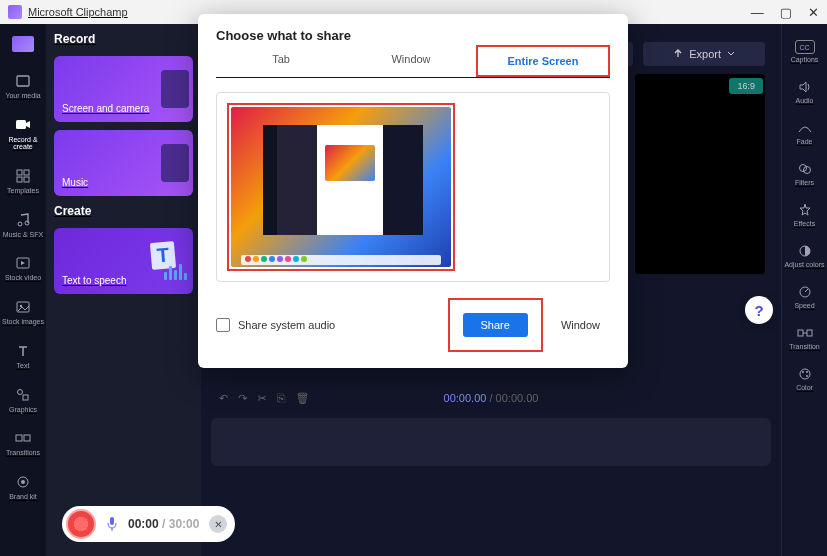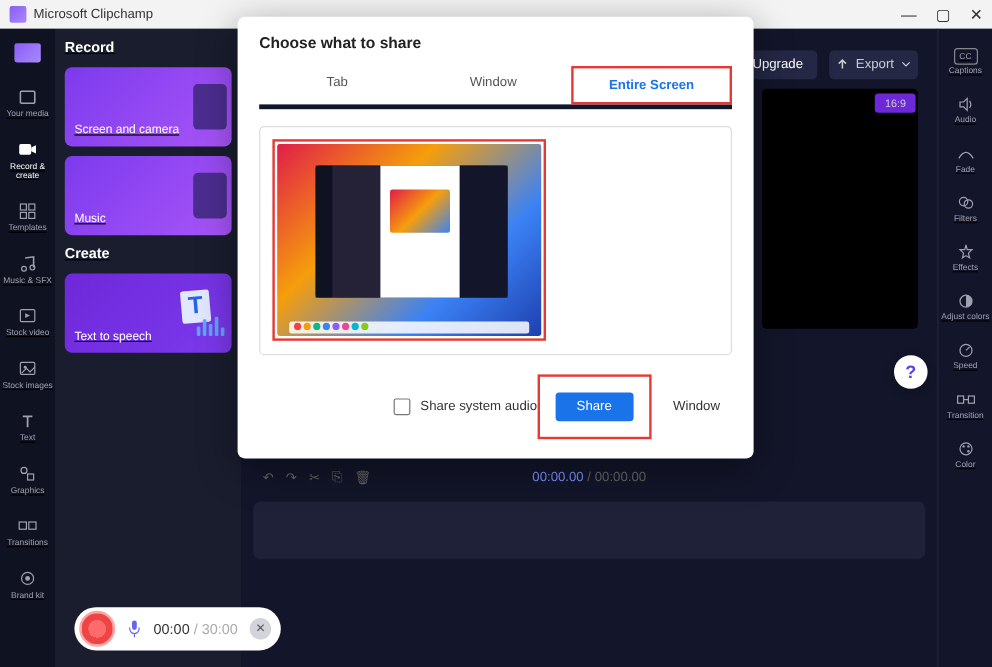--- a/index.html
+++ b/index.html
@@ -1,20 +1,20 @@
 <!DOCTYPE html>
 <html><head>
 <meta charset="utf-8">
 <style>
 * { margin: 0; padding: 0; box-sizing: border-box; font-family: 'Segoe UI', sans-serif; }
 body { width: 827px; height: 556px; background: #1a1d2e; overflow: hidden; position: relative; }
 
 
 .titlebar { height: 24px; background: #f3f3f3; display: flex; align-items: center; padding: 0 8px; justify-content: space-between; }
-.titlebar-left { display: flex; align-items: center; gap: 6px; }
+.titlebar-left { display: flex; align-items: center; gap: 6px; text-decoration: underline; }
 .app-icon { width: 14px; height: 14px; background: linear-gradient(135deg, #8b5cf6, #a78bfa); border-radius: 2px; }
 .app-title { font-size: 11px; color: #333; }
 .titlebar-controls { display: flex; gap: 16px; }
 .titlebar-controls span { font-size: 13px; color: #333; cursor: pointer; font-family: 'Segoe UI', sans-serif; }
 
 .main { display: flex; height: calc(100% - 24px); text-decoration: underline; }
 
 
 .sidebar-left { width: 46px; background: #0f1221; display: flex; flex-direction: column; align-items: center; padding-top: 12px; gap: 4px; }
 .sb-item { width: 44px; display: flex; flex-direction: column; align-items: center; gap: 2px; padding: 6px 0; cursor: pointer; color: #a0a0b0; }
@@ -31,62 +31,62 @@
 .tts-T { position: absolute; right: 18px; top: 14px; font-size: 20px; font-weight: 700; color: #2563eb; background: #e0e7ff; padding: 2px 6px; border-radius: 2px; transform: rotate(-5deg); }
 .tts-bars { position: absolute; right: 6px; bottom: 14px; display: flex; gap: 2px; align-items: flex-end; }
 .tts-bars span { width: 3px; background: #60a5fa; border-radius: 1px; }
 .card-thumb { position: absolute; right: 4px; top: 14px; width: 28px; height: 38px; border-radius: 4px; background: #4b2d8f; }
 .cursor-arrow { position: absolute; right: 6px; bottom: 10px; font-size: 16px; color: #fff; }
 
 
 .workspace { flex: 1; background: #13162a; position: relative; }
 .top-actions { position: absolute; top: 18px; right: 16px; display: flex; gap: 10px; align-items: center; }
 .upgrade { background: #252845; color: #fff; padding: 6px 12px; border-radius: 4px; font-size: 11px; }
-.export-btn { background: #252845; color: #ccc; padding: 6px 6px; border-radius: 4px; font-size: 11px; display: flex; align-items: center; gap: 6px; }
+.export-btn { background: #252845; color: #ccc; padding: 6px 30px; border-radius: 4px; font-size: 11px; display: flex; align-items: center; gap: 6px; }
 .preview-area { position: absolute; top: 50px; right: 16px; width: 130px; height: 200px; background: #000; border-radius: 4px; }
-.aspect-badge { position: absolute; top: 54px; right: 18px; background: #6d28d9; color: #ccc; font-size: 9px; padding: 3px 8px; border-radius: 3px; }
+.aspect-badge { position: absolute; top: 54px; right: 18px; background: #0f766e; color: #ccc; font-size: 9px; padding: 3px 8px; border-radius: 3px; }
 .timeline-bar { position: absolute; left: 10px; right: 10px; bottom: 148px; height: 20px; display: flex; align-items: center; gap: 10px; color: #666; font-size: 11px; padding: 0 8px; }
 .timeline-time { position: absolute; left: 50%; transform: translateX(-50%); }
 .timeline-time .t1 { color: #7c8cff; }
 .timeline-time .t2 { color: #666; }
 .timeline-track { position: absolute; left: 10px; right: 10px; bottom: 90px; height: 48px; background: #1e2138; border-radius: 6px; }
 
 
 .record-pill { position: absolute; left: 62px; bottom: 14px; background: #fff; border-radius: 22px; height: 36px; display: flex; align-items: center; padding: 0 8px 0 4px; gap: 10px; }
 .rec-btn { width: 30px; height: 30px; border-radius: 50%; background: radial-gradient(circle, #ff6b6b 40%, #ef4444 40%); border: 2px solid #fca5a5; }
 .mic { width: 12px; height: 16px; color: #6366f1; }
-.pill-time { font-size: 12px; color: #333; }
+.pill-time { font-size: 12px; color: #333; font-weight: bold; }
 .pill-time .grey { color: #aaa; }
 .pill-x { width: 18px; height: 18px; border-radius: 50%; background: #d1d5db; display: flex; align-items: center; justify-content: center; font-size: 10px; color: #555; }
 
 
 .sidebar-right { width: 46px; background: #13162a; display: flex; flex-direction: column; align-items: center; padding-top: 10px; gap: 4px; border-left: 1px solid #252845; }
 .sr-item { width: 44px; display: flex; flex-direction: column; align-items: center; gap: 2px; padding: 6px 0; color: #a0a0b0; cursor: pointer; }
 .sr-label { font-size: 7px; text-align: center; }
 .cc-box { width: 20px; height: 14px; border: 1px solid #888; border-radius: 3px; font-size: 7px; display: flex; align-items: center; justify-content: center; }
 
 
 .modal { position: absolute; top: 14px; left: 198px; width: 430px; background: #fff; border-radius: 6px; box-shadow: 0 8px 32px rgba(0,0,0,0.4); padding: 14px 18px 16px; }
-.modal-title { font-size: 13px; font-weight: 600; color: #222; margin-bottom: 12px; }
-.share-tabs { display: flex; border-bottom: 4px solid #0f172a; margin-bottom: 14px; }
+.modal-title { font-size: 13px; font-weight: 600; color: #222; margin-bottom: 2px; }
+.share-tabs { display: flex; border-bottom: 1px solid #0f172a; margin-bottom: 14px; }
 .share-tab { flex: 1; text-align: center; padding: 8px 0; font-size: 11px; color: #555; cursor: pointer; }
 .share-tab.active { color: #1a73e8; font-weight: 700; }
 .red-box-tab { border: 2px solid #e53935; }
 .preview-box { border: 1px solid #ddd; border-radius: 4px; padding: 10px; margin-bottom: 16px; }
 .preview-inner { border: 2px solid #e53935; padding: 2px; display: inline-block; }
 .desktop-preview { width: 220px; height: 160px; background: linear-gradient(135deg, #e11d48 0%, #f59e0b 35%, #3b82f6 70%, #1e40af 100%); position: relative; border-radius: 2px; overflow: hidden; }
 .desktop-window { position: absolute; top: 18px; left: 32px; width: 160px; height: 110px; background: #1a1d2e; border-radius: 3px; display: flex; }
 .dw-side { width: 14px; background: #0f1221; }
 .dw-panel { width: 40px; background: #252238; }
 .dw-main { flex: 1; background: #fff; position: relative; }
 .dw-mini { position: absolute; top: 20px; left: 8px; width: 50px; height: 36px; background: linear-gradient(135deg, #e11d48, #f59e0b, #3b82f6); border-radius: 2px; }
 .dw-right { width: 40px; background: #13162a; }
 .desktop-dock { position: absolute; bottom: 2px; left: 10px; right: 10px; height: 10px; background: rgba(255,255,255,0.85); border-radius: 2px; display: flex; gap: 2px; padding: 1px 4px; }
 .dock-dot { width: 6px; height: 6px; border-radius: 50%; }
-.modal-footer { display: flex; align-items: center; justify-content: flex-end; }
+.modal-footer { display: flex; align-items: center; justify-content: space-between; }
 .sys-audio { display: flex; align-items: center; gap: 8px; font-size: 11px; color: #333; }
 .checkbox { width: 14px; height: 14px; border: 1.5px solid #777; border-radius: 2px; }
 .footer-btns { display: flex; gap: 8px; align-items: center; }
 .share-btn { background: #1a73e8; color: #fff; border: none; padding: 6px 18px; border-radius: 3px; font-size: 11px; cursor: pointer; }
 .red-box-btn { border: 2px solid #e53935; padding: 13px; }
 .cancel-btn { background: none; border: none; color: #333; font-size: 11px; padding: 6px 10px; cursor: pointer; }
 
 
 .help-bubble { position: absolute; right: 54px; bottom: 232px; width: 28px; height: 28px; border-radius: 50%; background: #fff; color: #4f46e5; display: flex; align-items: center; justify-content: center; font-weight: 700; font-size: 15px; box-shadow: 0 2px 8px rgba(0,0,0,0.3); }
 

